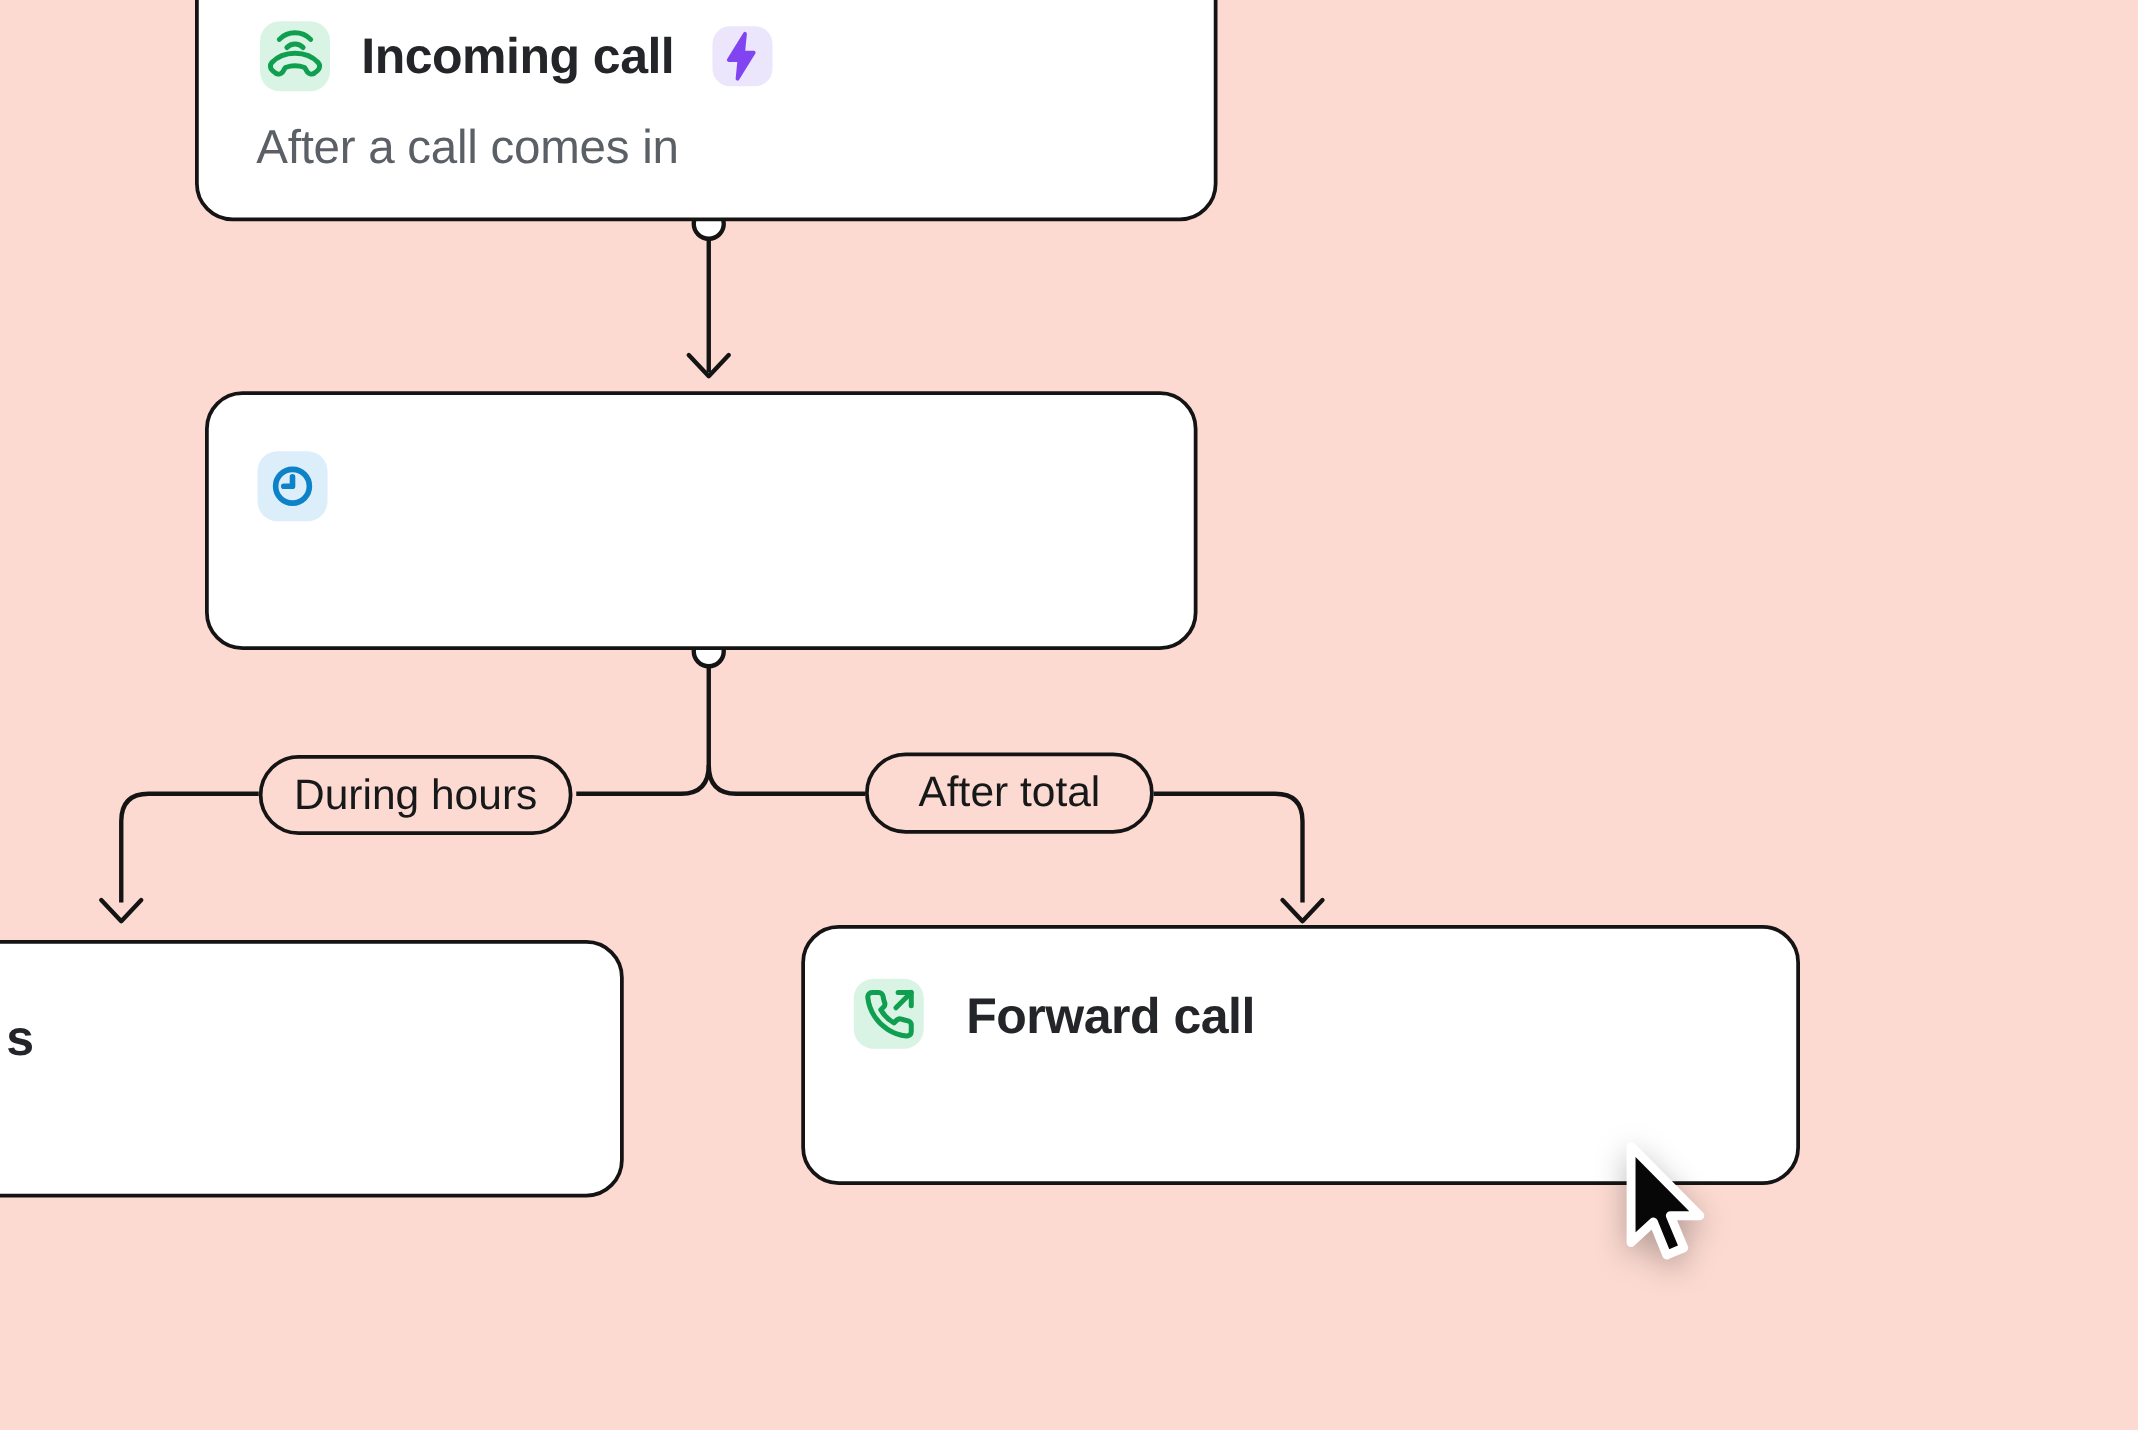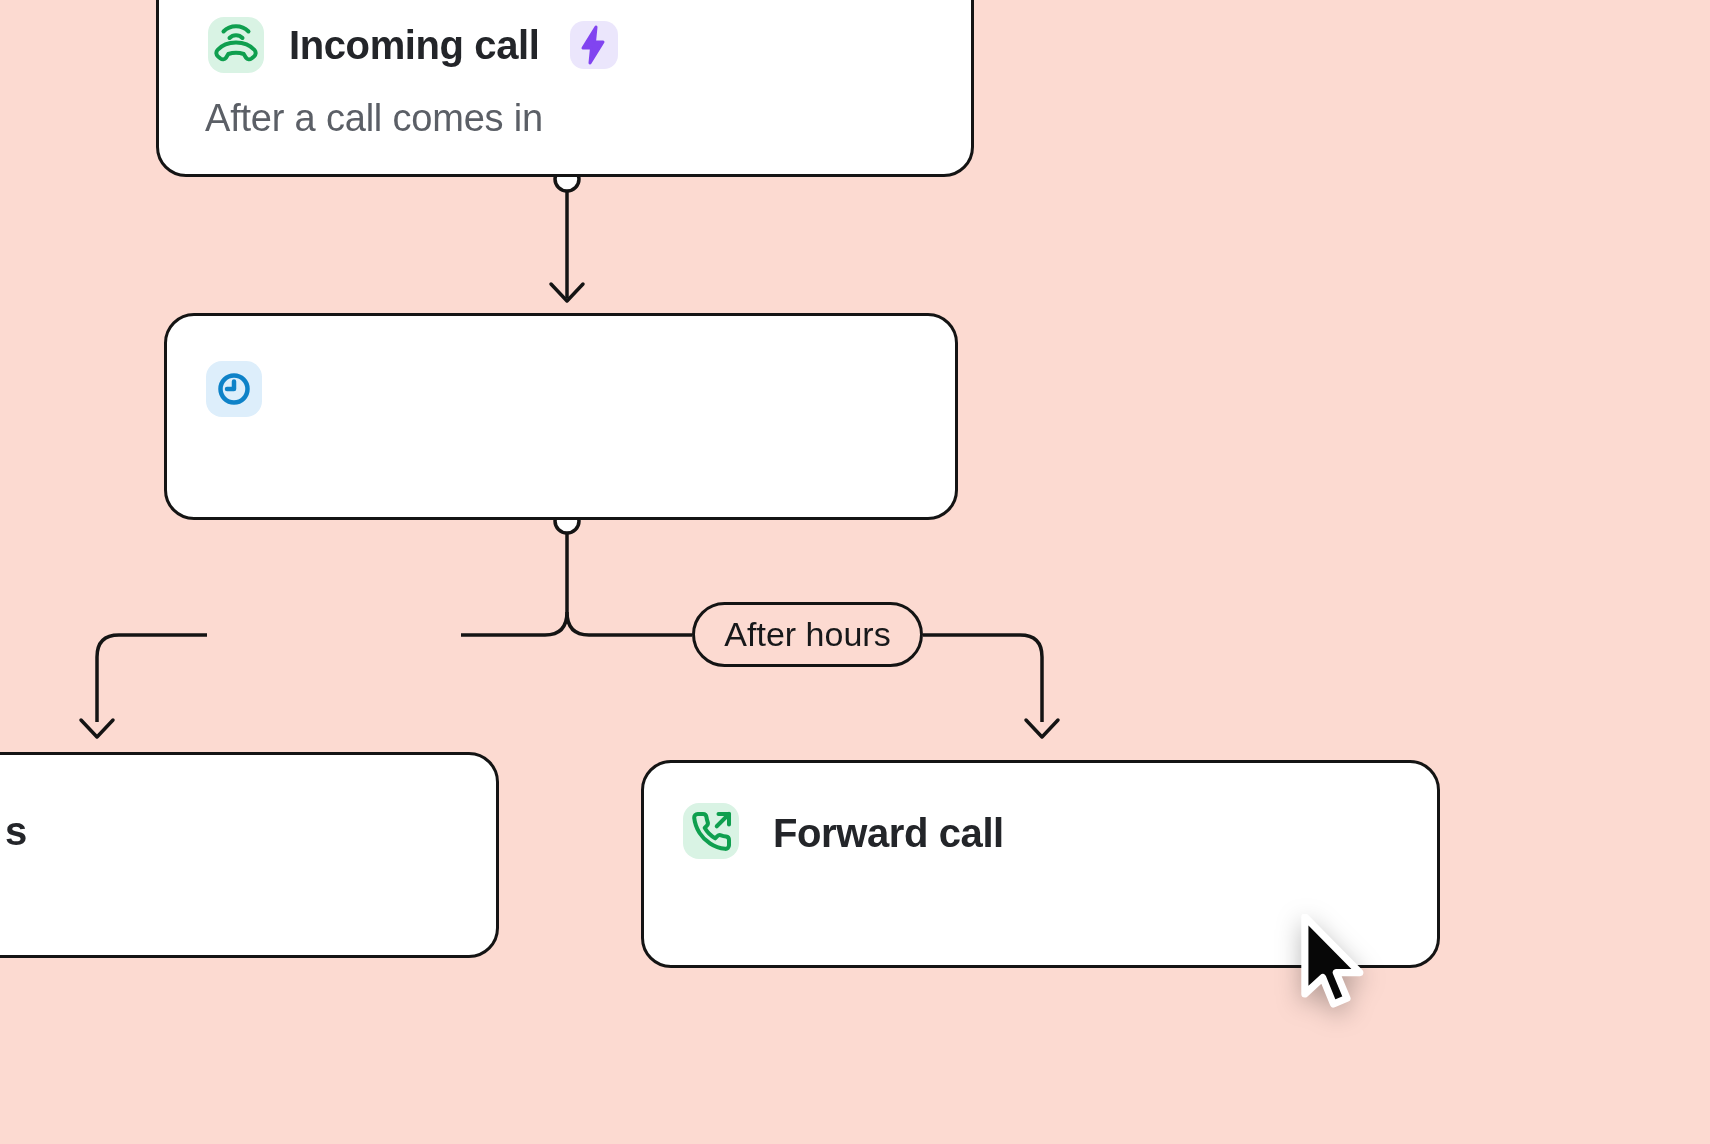--- a/index.html
+++ b/index.html
@@ -18,21 +18,21 @@
   .node-card{
     position:absolute;
     background:var(--card-bg,#fff);
     border:3px solid var(--line,#141414);
     border-radius:30px;
     box-sizing:border-box;
   }
   .card-incoming{left:156px;top:-62px;width:818px;height:239px;}
   .card-business{left:164px;top:313px;width:794px;height:207px;}
   .card-ring{left:-310px;top:752px;width:809px;height:206px;}
-  .card-forward{left:641px;top:760px;width:799px;height:208px;}
+  .card-forward{left:641px;top:740px;width:799px;height:208px;}
 
   .icon-chip{
     position:absolute;width:56px;height:56px;border-radius:16px;
     display:flex;align-items:center;justify-content:center;
   }
   .chip-green{background:var(--green-icon-bg,#d9f3e4);}
   .chip-blue{background:var(--blue-icon-bg,#ddeefb);}
   .badge-chip{
     position:absolute;width:48px;height:48px;border-radius:14px;
     background:var(--purple-bolt-bg,#ebe6fc);
@@ -113,22 +113,25 @@
 
   <div class="node-card card-business">
     <div class="icon-chip chip-blue" style="left:39px;top:45px;">
       <svg width="56" height="56" viewBox="0 0 56 56" fill="none" stroke="#0e82c8" stroke-width="4.5" stroke-linecap="round" stroke-linejoin="round">
         <circle cx="28" cy="28" r="13.5"></circle>
         <path d="M28 20.5 L28 28 L21 28"></path>
       </svg>
     </div>
   </div>
 
+  <div class="branch-pill pill-during">
+    <span>During hours</span>
+  </div>
   <div class="branch-pill pill-after">
-    <span>After hours</span>
+    <span>After total</span>
   </div>
 
   <div class="node-card card-ring">
     <div class="node-title" style="left:312px;top:56px;">s</div>
   </div>
 
   <div class="node-card card-forward">
     <div class="icon-chip chip-green" style="left:39px;top:40px;">
       <svg width="56" height="56" viewBox="0 0 56 56" fill="none" stroke="#0f9f4f" stroke-width="2.3" stroke-linecap="round" stroke-linejoin="round">
         <g transform="translate(7.5,7.5) scale(1.75)">

